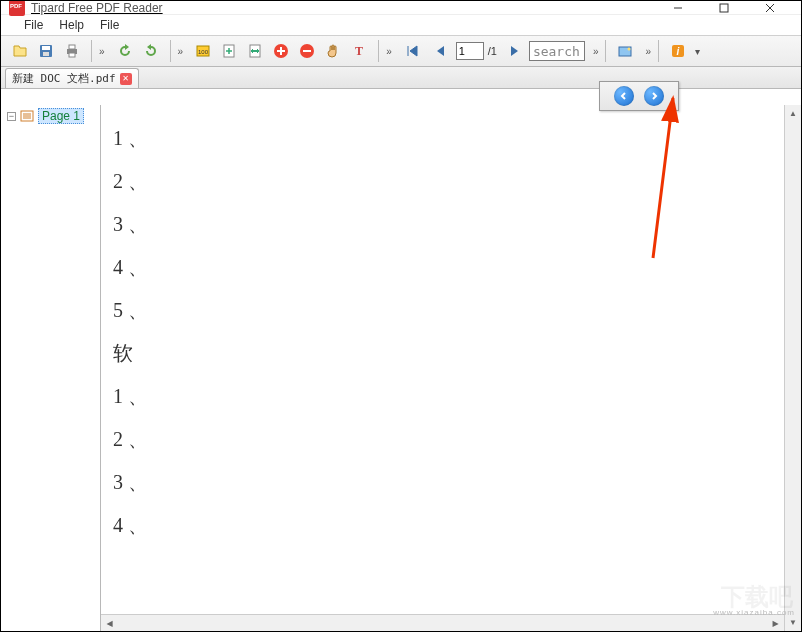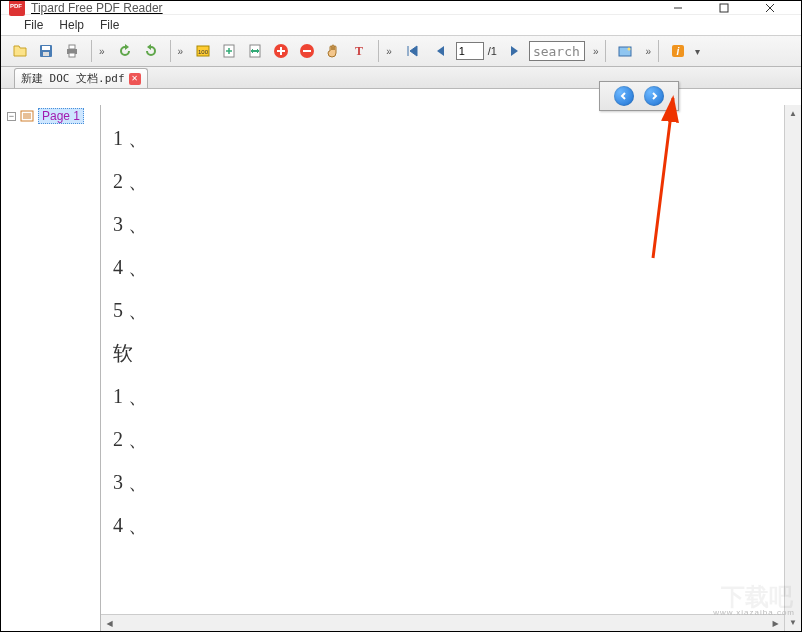--- a/index.html
+++ b/index.html
@@ -24,32 +24,32 @@
 .tbtn { width: 24px; height: 24px; display: flex; align-items: center; justify-content: center; border: 1px solid transparent; border-radius: 2px; cursor: pointer; }
 .tbtn svg { width: 16px; height: 16px; }
 .page-input { width: 28px; height: 18px; font-size: 11px; text-align: left; padding: 0 2px; border: 1px solid #7a7a7a; }
 .page-total { font-size: 11px; color: #333; padding: 0 2px; }
 .search-input { width: 56px; height: 20px; font-size: 13px; padding: 0 3px; border: 1px solid #7a7a7a; color: #888; font-family: monospace; }
 .overflow-chev { font-size: 10px; color: #555; padding: 0 3px; cursor: pointer; }
 .wide-arrow { width: 26px; }
 
 
 .tabstrip { height: 22px; background: linear-gradient(#f2f2f2,#e5e5e5); border-bottom: 1px solid #b8b8b8; display: flex; align-items: flex-end; padding: 0 4px; }
-.tab { height: 20px; background: linear-gradient(#fff,#f0f0f0); border: 1px solid #b0b0b0; border-bottom: none; border-radius: 3px 3px 0 0; display: flex; align-items: center; padding: 0 6px; gap: 4px; margin-left: 9px; }
+.tab { height: 20px; background: linear-gradient(#fff,#f0f0f0); border: 1px solid #b0b0b0; border-bottom: none; border-radius: 3px 3px 0 0; display: flex; align-items: center; padding: 0 6px; gap: 4px; }
 .tab .tab-label { font-size: 11px; color: #333; font-family: SimSun, monospace; }
 .tab .tab-close { width: 12px; height: 12px; background: #e55; border-radius: 2px; display: flex; align-items: center; justify-content: center; color: #fff; font-size: 8px; line-height: 1; }
 
 
 .main { position: absolute; top: 104px; left: 0; right: 0; bottom: 0; display: flex; }
 .sidebar { width: 100px; border-right: 1px solid #b8b8b8; background: #fff; }
 .side-row { display: flex; align-items: center; gap: 4px; padding: 3px 6px; }
 .side-row .expander { font-size: 9px; color: #666; border: 1px solid #999; width: 9px; height: 9px; display: flex; align-items: center; justify-content: center; line-height: 1; }
 .side-row .page-icon { width: 14px; height: 12px; display: inline-block; }
 .side-row .page-icon svg { width: 14px; height: 12px; }
-.side-row .label { font-size: 12px; color: #a21caf; }
+.side-row .label { font-size: 12px; color: #15803d; }
 .side-row.sel .label { background: #cde6ff; border: 1px dotted #4a90d9; padding: 0 3px; }
 
 .docwrap { flex: 1; display: flex; background: #fff; position: relative; }
 .docview { flex: 1; display: flex; }
 .hscroll { height: 17px; background: #f0f0f0; border-top: 1px solid #ccc; position: absolute; bottom: 0; left: 0; right: 17px; display: flex; align-items: center; }
 .hscroll .arrow { width: 17px; height: 15px; display: flex; align-items: center; justify-content: center; color: #666; font-size: 8px; }
 .vscroll { width: 17px; background: #f0f0f0; border-left: 1px solid #ccc; display: flex; flex-direction: column; }
 .vscroll .arrow { height: 17px; display: flex; align-items: center; justify-content: center; color: #666; font-size: 8px; }
 .vscroll .track { flex: 1; }
 .pdfpage { flex: 1; padding: 12px 8px 20px 8px; overflow: hidden; }

